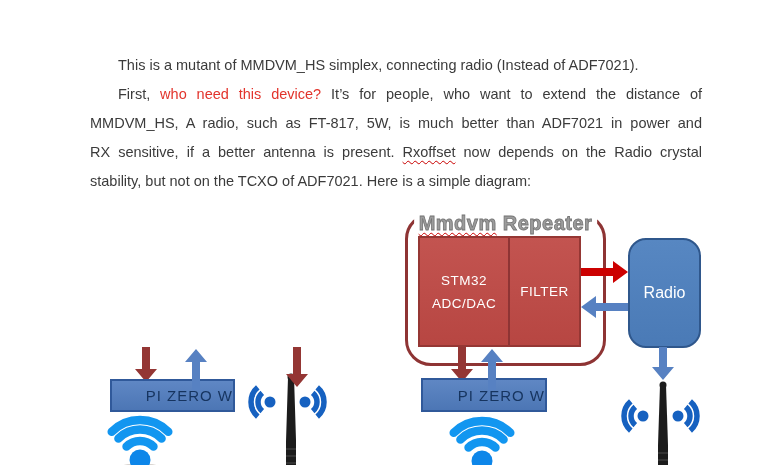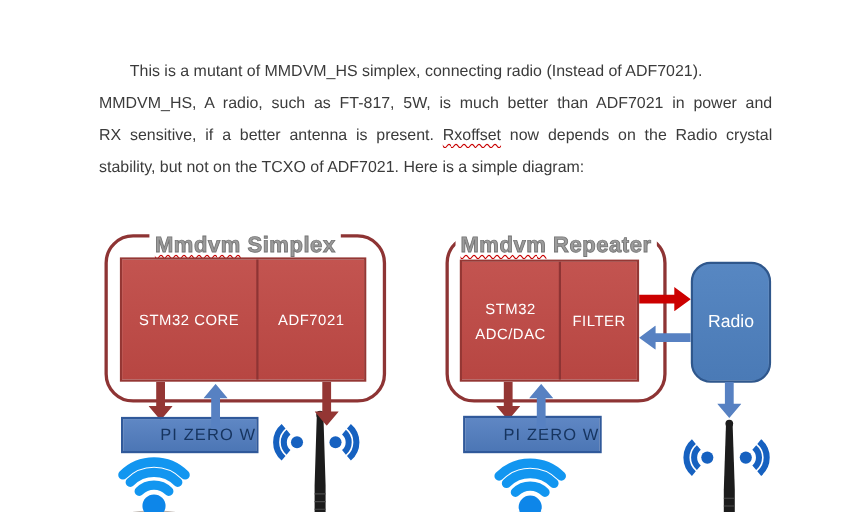--- a/index.html
+++ b/index.html
@@ -62,36 +62,26 @@
   .ant-thread{stroke:#4a4a4a;stroke-width:1;}
   .mirror{transform:scaleX(-1);}
 </style>
 </head>
 <body>
 
 <div class="page">
 
   <div class="doc-text">
     <div class="doc-line indent"><span>This is a mutant of MMDVM_HS simplex, connecting radio (Instead of ADF7021).</span></div>
+    <div class="doc-line indent just"><span>First, </span><span class="red-inline">who need this device?</span><span> It’s for people, who want to extend the distance of</span></div>
     <div class="doc-line just"><span>MMDVM_HS, A radio, such as FT-817, 5W, is much better than ADF7021 in power and</span></div>
     <div class="doc-line just"><span>RX sensitive, if a better antenna is present. </span><span class="misspell">Rxoffset</span><span> now depends on the Radio crystal</span></div>
     <div class="doc-line"><span>stability, but not on the TCXO of ADF7021. Here is a simple diagram:</span></div>
   </div>
 
-  <div class="frame" style="left:95px;top:183px;width:250px;height:147px;">
-    <div class="frame-title"><span class="word-squiggle">Mmdvm</span><span> Simplex</span></div>
-    <div class="chipbox" style="left:11px;top:18px;width:224px;height:113px;">
-      <div class="chipcell" style="width:55.4%;">
-        <span>STM32 CORE</span>
-      </div>
-      <div class="chipcell" style="flex:1;">
-        <span>ADF7021</span>
-      </div>
-    </div>
-  </div>
 
   <svg class="icon arrow-darkred" style="left:135px;top:317px;" width="22" height="35" viewBox="0 0 22 35">
     <polygon points="7,0 15,0 15,22 22,22 11,35 0,22 7,22"></polygon>
     </svg>
   <svg class="icon arrow-blue" style="left:185px;top:319px;z-index:5;" width="22" height="41" viewBox="0 0 22 41">
     <polygon points="7,41 7,13 0,13 11,0 22,13 15,13 15,41"></polygon>
     </svg>
   <svg class="icon arrow-darkred" style="left:286px;top:317px;z-index:5;" width="22" height="40" viewBox="0 0 22 40">
     <polygon points="7,0 15,0 15,27 22,27 11,40 0,27 7,27"></polygon>
     </svg>

